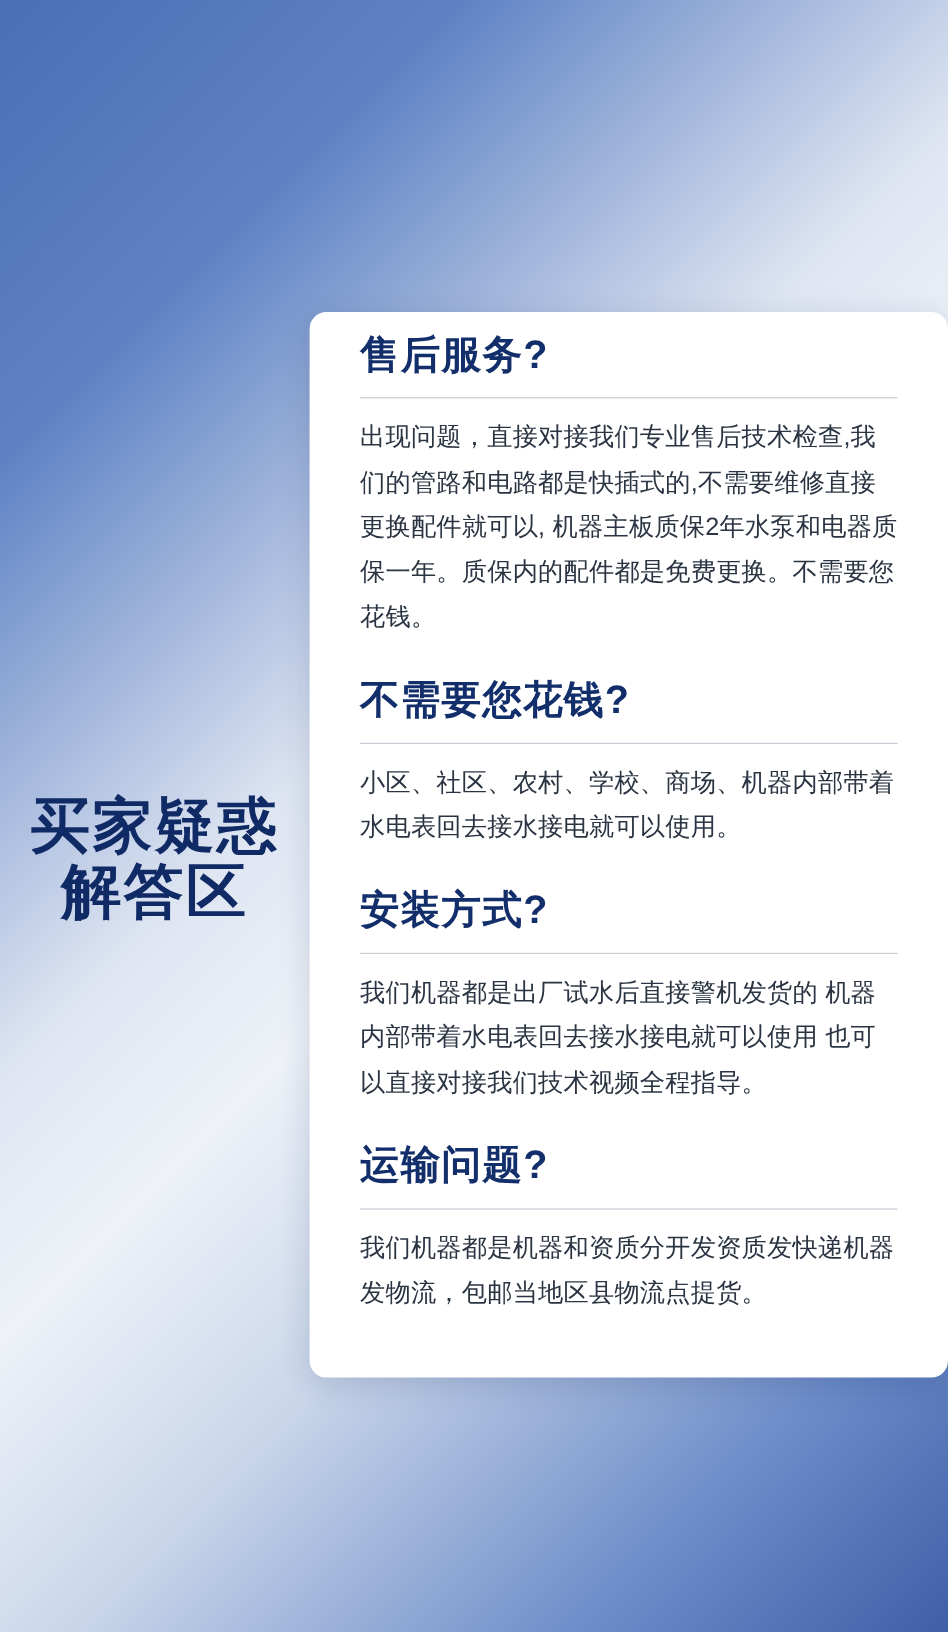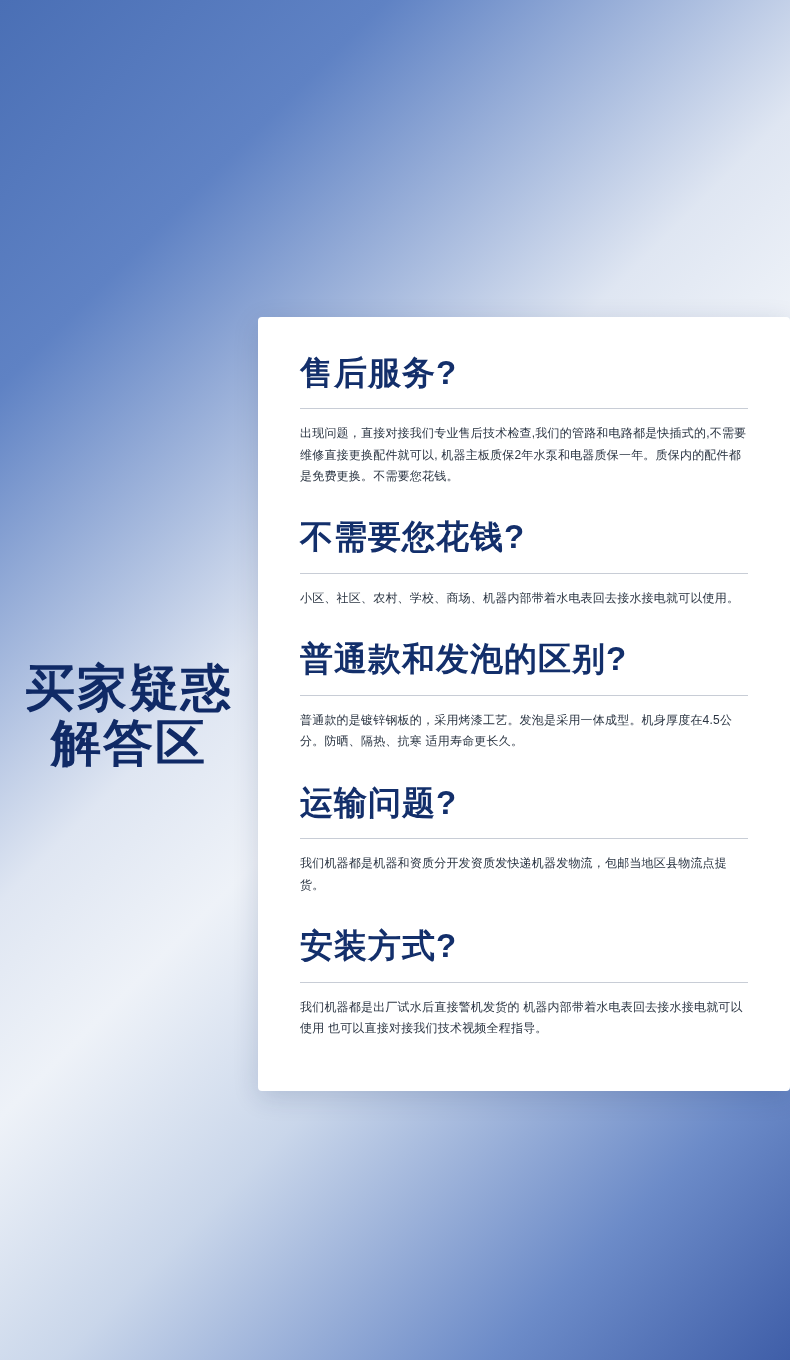--- a/index.html
+++ b/index.html
@@ -26,23 +26,23 @@
     font-weight: bold;
     color: #102a66;
     letter-spacing: 2px;
     text-align: center;
     line-height: 1.1;
   }
   .card {
     margin-top: 48px;
     width: 716px;
     background: #ffffff;
-    border-radius: 4px;
+    border-radius: 14px;
     box-shadow: 0 6px 26px rgba(20, 40, 90, 0.16);
-    padding: 36px 42px 52px 42px;
+    padding: 16px 42px 52px 42px;
     box-sizing: border-box;
   }
   .faq-item {
     margin-bottom: 30px;
   }
   .faq-item:last-child {
     margin-bottom: 0;
   }
   .faq-q {
     font-size: 33px;
@@ -51,21 +51,21 @@
     letter-spacing: 1px;
     line-height: 1.2;
     margin: 0 0 16px 0;
   }
   .faq-divider {
     height: 1px;
     background: #c8cdd6;
     margin-bottom: 14px;
   }
   .faq-a {
-    font-size: 12px;
+    font-size: 21px;
     color: #2a3442;
     line-height: 1.78;
     letter-spacing: 0.2px;
     margin: 0;
   }
 </style>
 </head>
 <body>
 
 <div class="page">
@@ -79,32 +79,27 @@
       <div class="faq-divider"></div>
       <div class="faq-a">出现问题，直接对接我们专业售后技术检查,我们的管路和电路都是快插式的,不需要维修直接更换配件就可以, 机器主板质保2年水泵和电器质保一年。质保内的配件都是免费更换。不需要您花钱。</div>
     </div>
 
     <div class="faq-item">
       <div class="faq-q">不需要您花钱?</div>
       <div class="faq-divider"></div>
       <div class="faq-a">小区、社区、农村、学校、商场、机器内部带着水电表回去接水接电就可以使用。</div>
     </div>
 
+
     <div class="faq-item">
-      <div class="faq-q">普通款和发泡的区别?</div>
+      <div class="faq-q">安装方式?</div>
       <div class="faq-divider"></div>
-      <div class="faq-a">普通款的是镀锌钢板的，采用烤漆工艺。发泡是采用一体成型。机身厚度在4.5公分。防晒、隔热、抗寒 适用寿命更长久。</div>
+      <div class="faq-a">我们机器都是出厂试水后直接警机发货的 机器内部带着水电表回去接水接电就可以使用 也可以直接对接我们技术视频全程指导。</div>
     </div>
 
     <div class="faq-item">
       <div class="faq-q">运输问题?</div>
       <div class="faq-divider"></div>
       <div class="faq-a">我们机器都是机器和资质分开发资质发快递机器发物流，包邮当地区县物流点提货。</div>
     </div>
 
-    <div class="faq-item">
-      <div class="faq-q">安装方式?</div>
-      <div class="faq-divider"></div>
-      <div class="faq-a">我们机器都是出厂试水后直接警机发货的 机器内部带着水电表回去接水接电就可以使用 也可以直接对接我们技术视频全程指导。</div>
-    </div>
-
   </div>
 </div>
 
 </body></html>

